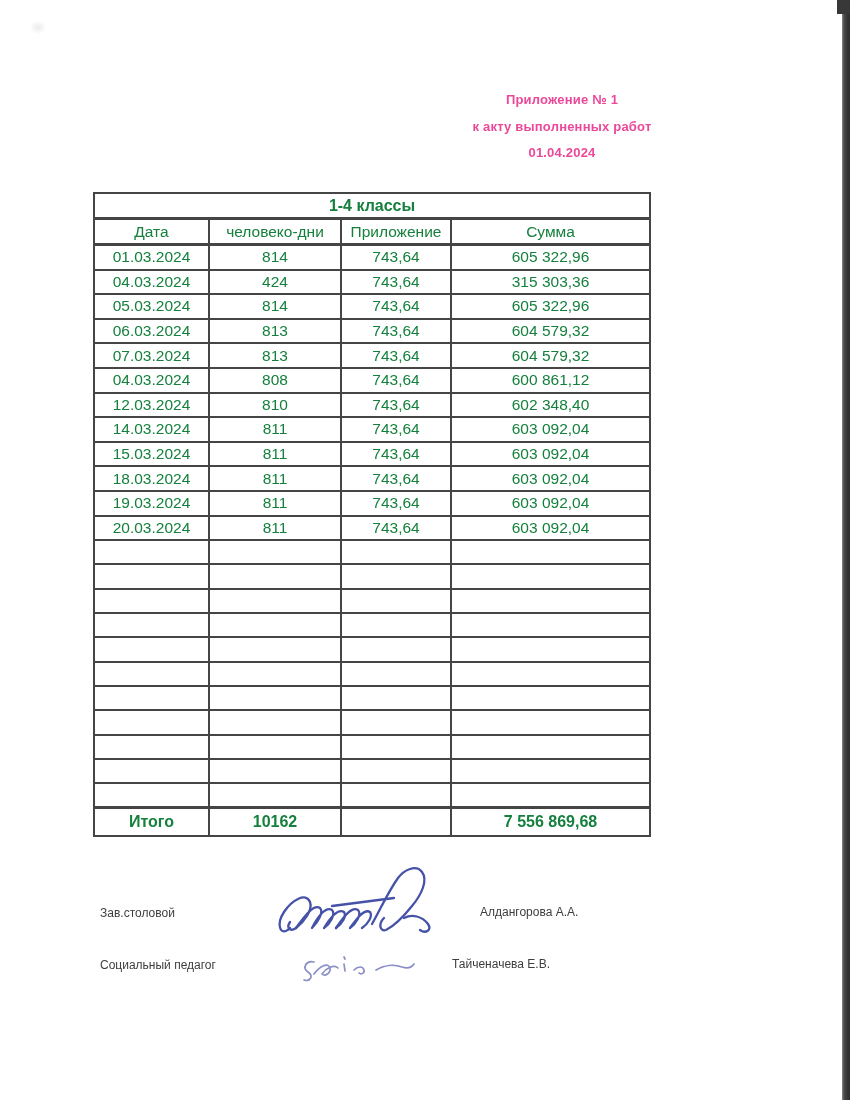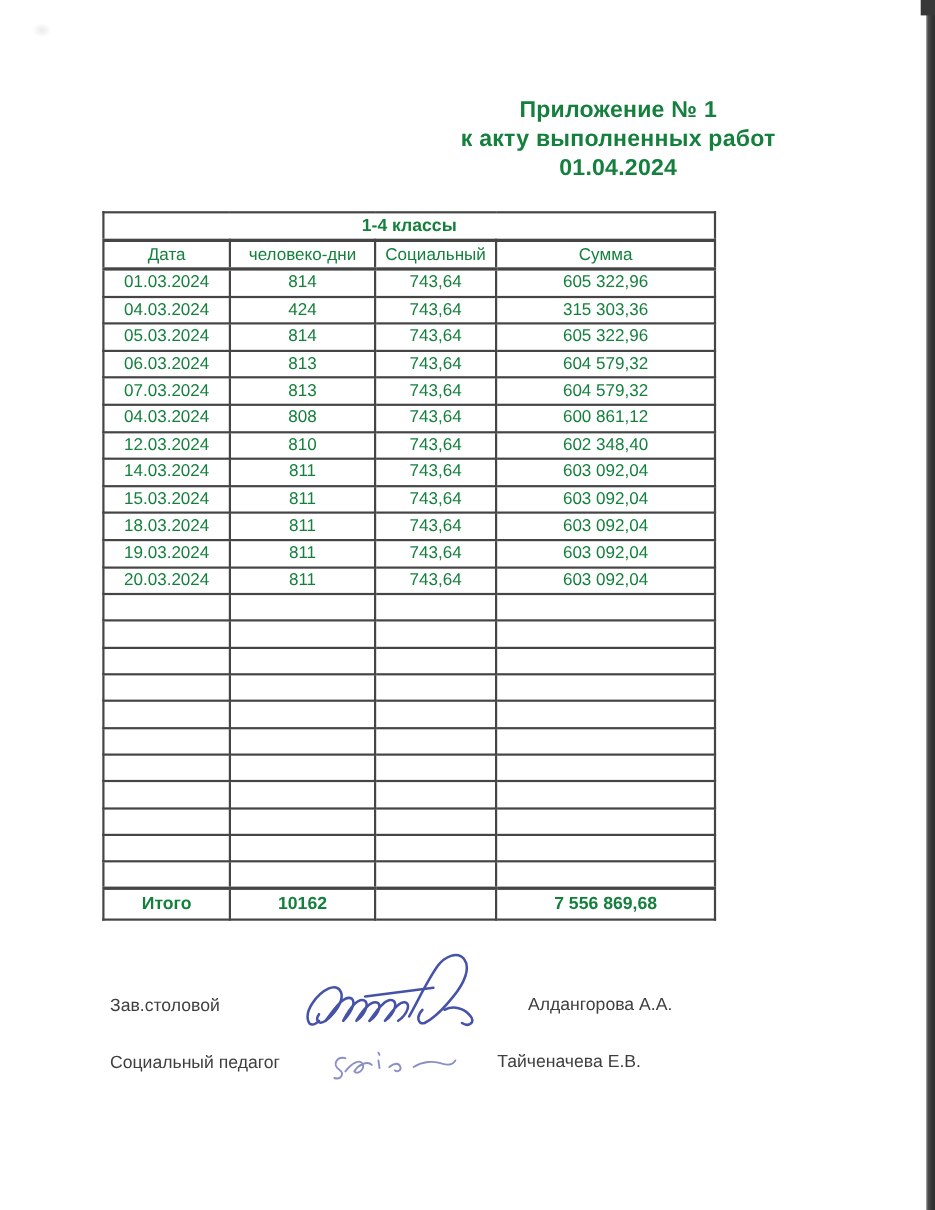--- a/index.html
+++ b/index.html
@@ -8,40 +8,40 @@
 
   
   .scan-bar-right{position:absolute;top:0;right:0;width:8px;height:1100px;
     background:linear-gradient(to right,#8a8a8a 0%,#4a4a4a 25%,#333333 70%,#2e2e2e 100%);}
   .scan-cap{position:absolute;top:0;right:0;width:13px;height:14px;background:#383838;}
   .scan-smudge{position:absolute;left:30px;top:21px;width:16px;height:13px;border-radius:50%;
     background:radial-gradient(ellipse,#ebebeb 0%,#ffffff 75%);}
 
   
   .doc-header{position:absolute;top:87px;left:392px;width:340px;text-align:center;
-    font-weight:bold;font-size:21px;line-height:26.5px;color:#15803d;letter-spacing:.2px;}
+    font-weight:bold;font-size:13px;line-height:26.5px;color:#ec4899;letter-spacing:.2px;}
 
   
   .tbl-wrap{position:absolute;left:93px;top:192px;}
   table.main{border-collapse:collapse;table-layout:fixed;width:556px;
     font-size:15.5px;color:#15803d;}
   table.main th, table.main td{border:2px solid #454545;padding:0 4px;text-align:center;
     vertical-align:middle;overflow:hidden;white-space:nowrap;}
   .col-date{width:115px;}
   .col-days{width:132px;}
   .col-cost{width:110px;}
   .col-sum{width:199px;}
   tr.title-row th{height:23px;font-size:16px;font-weight:bold;border-bottom-width:3px;}
   tr.head-row th{height:23px;font-weight:normal;border-bottom-width:3px;margin-top:16px;}
   tr.data-row td{height:22.6px;}
   tr.empty-row td{height:22.3px;}
   tr.total-row td{height:26px;font-weight:bold;font-size:16px;border-top-width:3px;}
 
   
-  .sig-label{position:absolute;font-size:16px;color:#3e3e3e;}
+  .sig-label{position:absolute;font-size:12px;color:#3e3e3e;}
   .sig-svg{position:absolute;}
 </style>
 </head>
 <body>
 
 <div id="page">
 
   <div class="scan-smudge"></div>
   <div class="scan-bar-right"></div>
   <div class="scan-cap"></div>
@@ -60,21 +60,21 @@
           <col class="col-cost">
           <col class="col-sum">
       </colgroup>
       <thead>
         <tr class="title-row">
           <th colspan="4">1-4 классы</th>
         </tr>
         <tr class="head-row">
           <th>Дата</th>
           <th>человеко-дни</th>
-          <th>Социальный</th>
+          <th>Приложение</th>
           <th>Сумма</th>
         </tr>
       </thead>
       <tbody>
           <tr class="data-row">
             <td>01.03.2024</td>
             <td>814</td>
             <td>743,64</td>
             <td>605 322,96</td>
           </tr>

